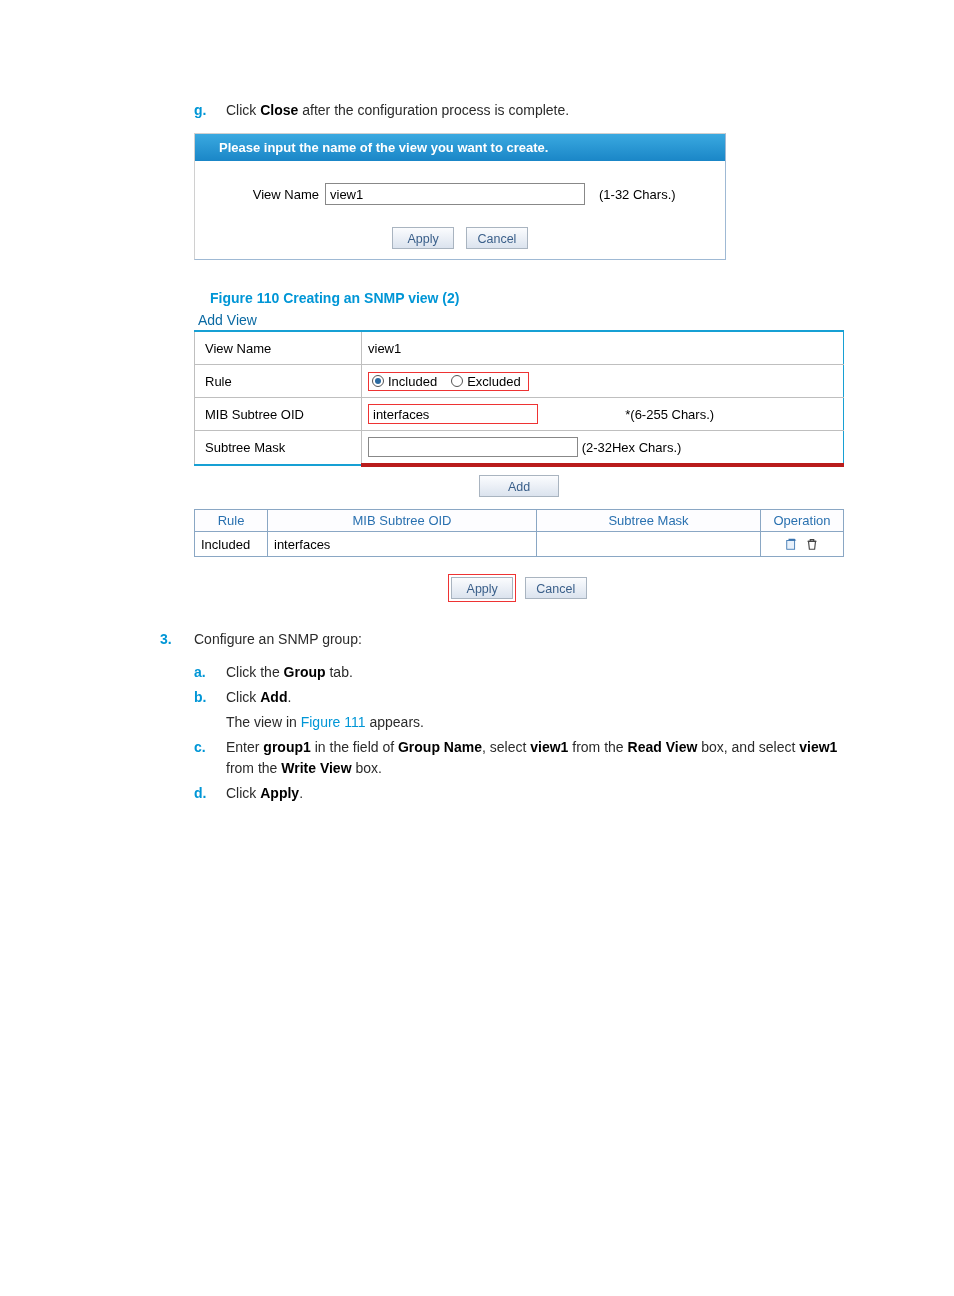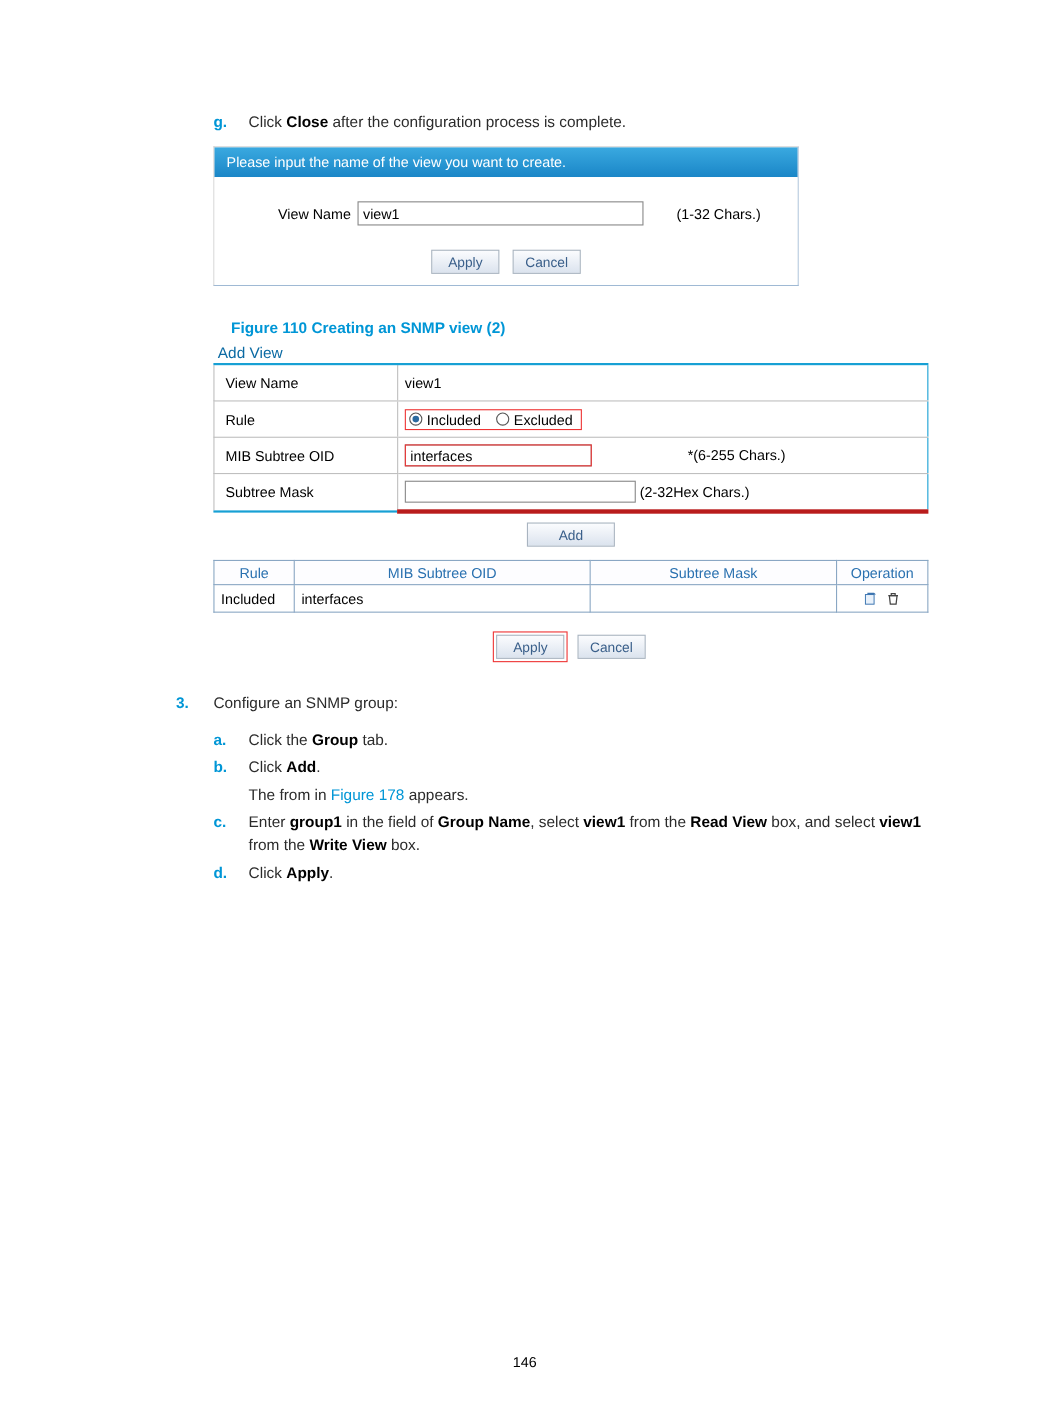--- a/index.html
+++ b/index.html
@@ -62,23 +62,23 @@
   .fig109 {
     margin-left: 34px;
     width: 530px;
     border: 1px solid var(--panel-gray);
     border-right-color: #9fb9d4;
     border-bottom-color: #9fb9d4;
   }
   .fig109-header {
     background: linear-gradient(#3aa9e0, #1a86c7);
     color: #fff;
-    font-weight: 400;
+    font-weight: 700;
     font-size: 13px;
-    padding: 6px 11px;
+    padding: 6px 24px;
   }
   .fig109-body {
     background: #fff;
     padding: 22px 10px 10px 10px;
   }
   .row109 {
     display: flex;
     align-items: center;
     gap: 6px;
     margin-bottom: 22px;
@@ -86,21 +86,21 @@
   }
   .row109 .lbl { width: 90px; text-align: right; font-size: 13px; color: #000; }
   .row109 input {
     height: 20px;
     width: 250px;
     font-size: 13px;
     padding: 0 4px;
     border: 1px solid #888;
     color: #000;
   }
-  .hint { font-size: 13px; color: #000; margin-left: 24px; }
+  .hint { font-size: 13px; color: #000; margin-left: 8px; }
   .btnrow { text-align: center; }
   .btn {
     display: inline-block;
     min-width: 62px;
     height: 22px;
     line-height: 22px;
     text-align: center;
     font-size: 12.5px;
     color: #3a5f8a;
     border: 1px solid #a9b4c0;
@@ -309,32 +309,31 @@
     <span class="sub-body">
       <span>Click the </span><b>Group</b><span> tab.</span>
     </span>
   </div>
 
   <div class="sub-line">
     <span class="sub-marker">b.</span>
     <span class="sub-body">
       <span>Click </span><b>Add</b><span>.</span>
       <div style="height:4px;"></div>
-      <span>The from in </span><a href="#" class="figref">Figure 178</a><span> appears.</span>
+      <span>The view in </span><a href="#" class="figref">Figure 111</a><span> appears.</span>
     </span>
   </div>
 
   <div class="sub-line">
     <span class="sub-marker">c.</span>
     <span class="sub-body">
       <span>Enter </span><b>group1</b><span> in the field of </span><b>Group Name</b><span>, select </span><b>view1</b><span> from the </span><b>Read View</b><span> box, and select </span><b>view1</b><span> from the </span><b>Write View</b><span> box.</span>
     </span>
   </div>
 
   <div class="sub-line">
     <span class="sub-marker">d.</span>
     <span class="sub-body">
       <span>Click </span><b>Apply</b><span>.</span>
     </span>
   </div>
 
-  <div class="page-number">146</div>
 </div>
 
 </body></html>

